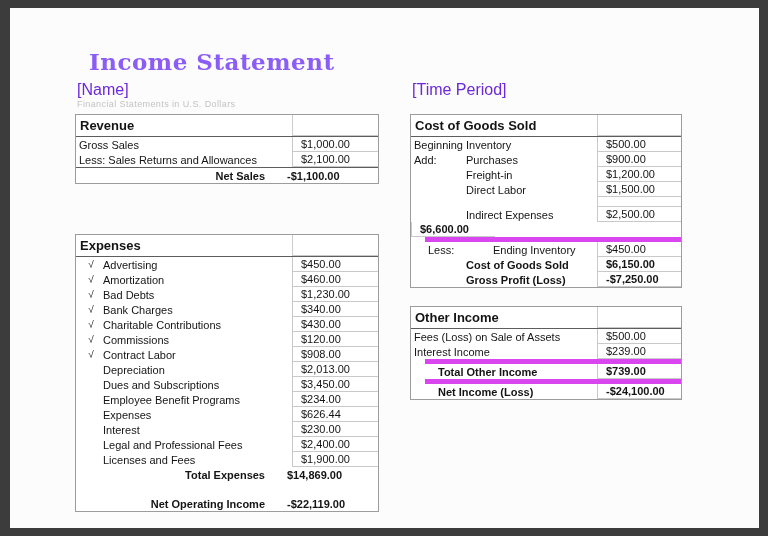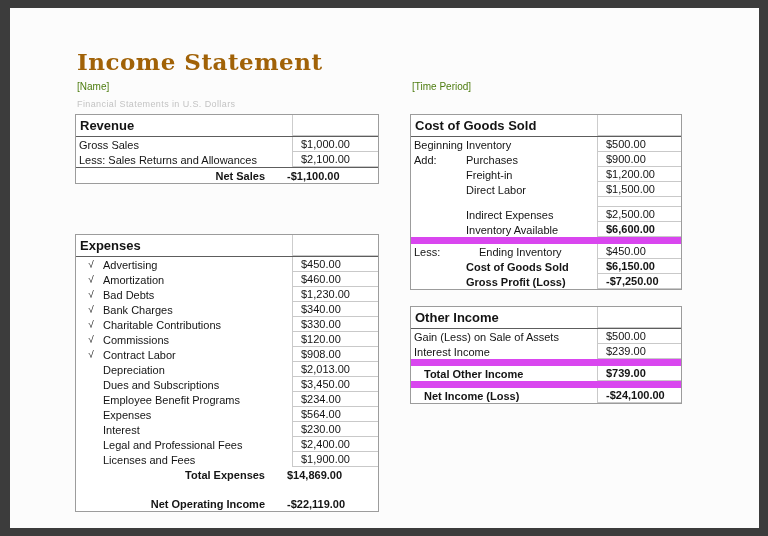--- a/index.html
+++ b/index.html
@@ -5,25 +5,25 @@
   html,body{margin:0;padding:0;background:#e8e8e8;}
   .page{
     position:relative;width:768px;height:536px;background:#fcfcfc;
     font-family:"Liberation Sans",sans-serif;color:#141414;overflow:hidden;
   }
   .frame{
     position:absolute;inset:0;border-style:solid;border-color:#3c3c3c;
     border-width:8px 9px 8px 10px;pointer-events:none;z-index:10;box-sizing:border-box;
   }
   .doc-title{
-    position:absolute;left:77px;top:48px;
+    position:absolute;left:89px;top:48px;
     font-family:"DejaVu Serif","Liberation Serif",serif;
-    font-weight:bold;font-size:23px;color:#a16207;letter-spacing:.5px;text-align:center;
+    font-weight:bold;font-size:23px;color:#8b5cf6;letter-spacing:.5px;text-align:center;
   }
-  .placeholder{position:absolute;font-size:10px;color:#4d7c0f;}
+  .placeholder{position:absolute;font-size:16px;color:#6d28d9;}
   .ph-name{left:77px;top:81px;}
   .ph-time{left:412px;top:81px;}
   .doc-subtitle{position:absolute;left:77px;top:99px;font-size:9px;color:#c3c3c3;letter-spacing:.4px;}
 
   .tbl{position:absolute;background:#fff;border:1px solid #9c9c9c;font-size:11px;box-sizing:border-box;}
   .tbl-rev{left:75px;top:114px;width:304px;}
   .tbl-exp{left:75px;top:199px;width:304px;margin-top:35px;}
   .tbl-cogs{left:410px;top:114px;width:272px;}
   .tbl-oi{left:410px;top:306px;width:272px;}
 
@@ -36,21 +36,21 @@
   .row.blank{height:14px;}
   .lbl{flex:1;display:flex;align-items:center;height:100%;padding-left:3px;white-space:nowrap;overflow:hidden;min-width:0;}
   .lbl.right{justify-content:flex-end;padding-right:3px;}
   .vcell{box-sizing:border-box;height:100%;display:flex;align-items:center;padding-left:8px;
          border-left:1px solid #c9c9c9;border-bottom:1px solid #c9c9c9;white-space:nowrap;}
   .tbl-rev .vcell,.tbl-exp .vcell{width:86px;}
   .tbl-cogs .vcell,.tbl-oi .vcell{width:84px;}
   .vcell.plain{border:none;padding-left:0;}
   .tbl-rev .vcell.plain,.tbl-exp .vcell.plain{width:91px;}
   .sep{border-top:1px solid #5d5d5d;}
-  .sep-lt{border-top:7px solid #d946ef;}
+  .sep-lt{border-top:5px solid #d946ef;margin-left:14px;}
   .bold{font-weight:bold;}
   .chk{flex:none;width:24px;text-align:center;font-size:10px;color:#222;}
   .pfx{flex:none;width:52px;}
   .ind{padding-left:13px;}
 </style>
 </head>
 <body>
 
 <div class="page">
   <div class="frame"></div>
@@ -110,21 +110,21 @@
           <span class="chk">√</span>
           <span>Bank Charges</span>
         </div>
       <div class="vcell">$340.00</div>
     </div>
     <div class="row">
       <div class="lbl">
           <span class="chk">√</span>
           <span>Charitable Contributions</span>
         </div>
-      <div class="vcell">$330.00</div>
+      <div class="vcell">$430.00</div>
     </div>
     <div class="row">
       <div class="lbl">
           <span class="chk">√</span>
           <span>Commissions</span>
         </div>
       <div class="vcell">$120.00</div>
     </div>
     <div class="row">
       <div class="lbl">
@@ -152,21 +152,21 @@
           <span class="chk"></span>
           <span>Employee Benefit Programs</span>
         </div>
       <div class="vcell">$234.00</div>
     </div>
     <div class="row">
       <div class="lbl">
           <span class="chk"></span>
           <span>Expenses</span>
         </div>
-      <div class="vcell">$564.00</div>
+      <div class="vcell">$626.44</div>
     </div>
     <div class="row">
       <div class="lbl">
           <span class="chk"></span>
           <span>Interest</span>
         </div>
       <div class="vcell">$230.00</div>
     </div>
     <div class="row">
       <div class="lbl">
@@ -230,24 +230,20 @@
       <div class="vcell"></div>
     </div>
     <div class="row">
       <div class="lbl">
           <span class="pfx"></span>
           <span>Indirect Expenses</span>
         </div>
       <div class="vcell">$2,500.00</div>
     </div>
     <div class="row">
-      <div class="lbl">
-          <span class="pfx"></span>
-          <span>Inventory Available</span>
-        </div>
       <div class="vcell bold">$6,600.00</div>
     </div>
     <div class="row sep-lt">
       <div class="lbl">
           <span class="pfx">Less:</span>
           <span class="ind">Ending Inventory</span>
         </div>
       <div class="vcell">$450.00</div>
     </div>
     <div class="row">
@@ -265,21 +261,21 @@
       <div class="vcell bold">-$7,250.00</div>
     </div>
   </div>
 
   <div class="tbl tbl-oi">
     <div class="thead">
       <div class="hlabel">Other Income</div>
       <div class="vcell hval"></div>
     </div>
     <div class="row">
-      <div class="lbl">Gain (Less) on Sale of Assets</div>
+      <div class="lbl">Fees (Loss) on Sale of Assets</div>
       <div class="vcell">$500.00</div>
     </div>
     <div class="row">
       <div class="lbl">Interest Income</div>
       <div class="vcell">$239.00</div>
     </div>
     <div class="row sep-lt">
       <div class="lbl ind bold">Total Other Income</div>
       <div class="vcell bold">$739.00</div>
     </div>

